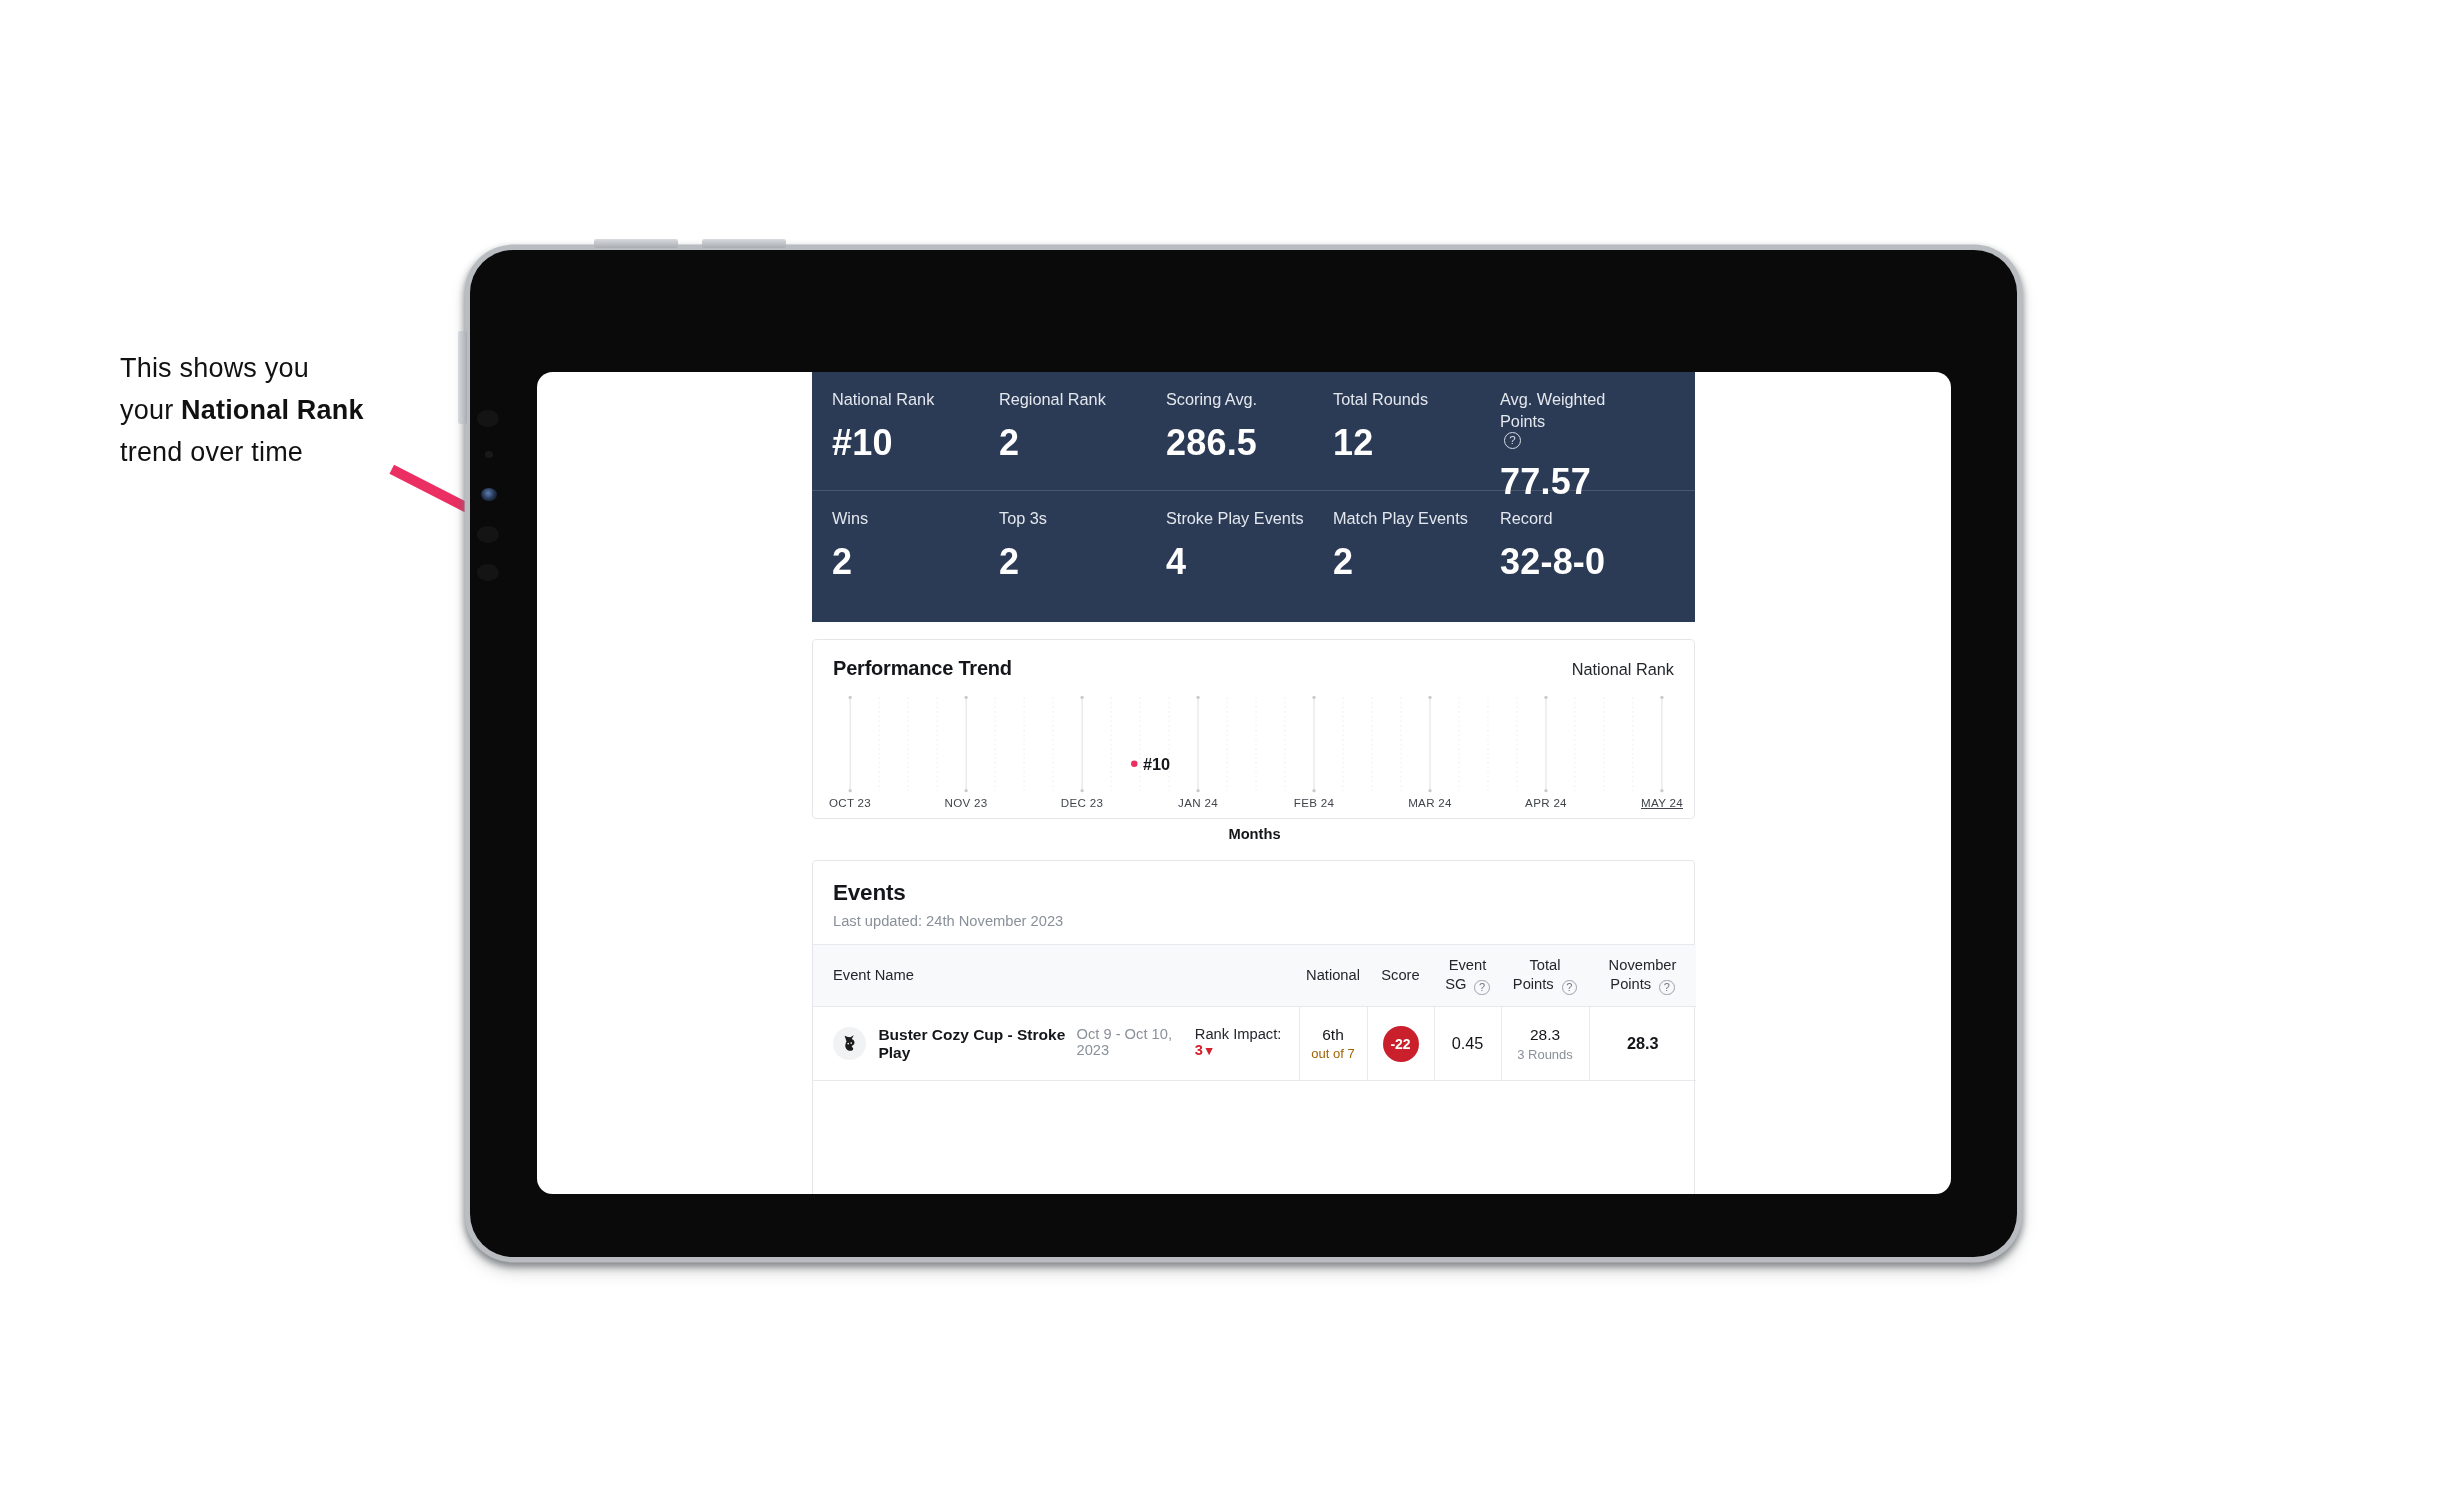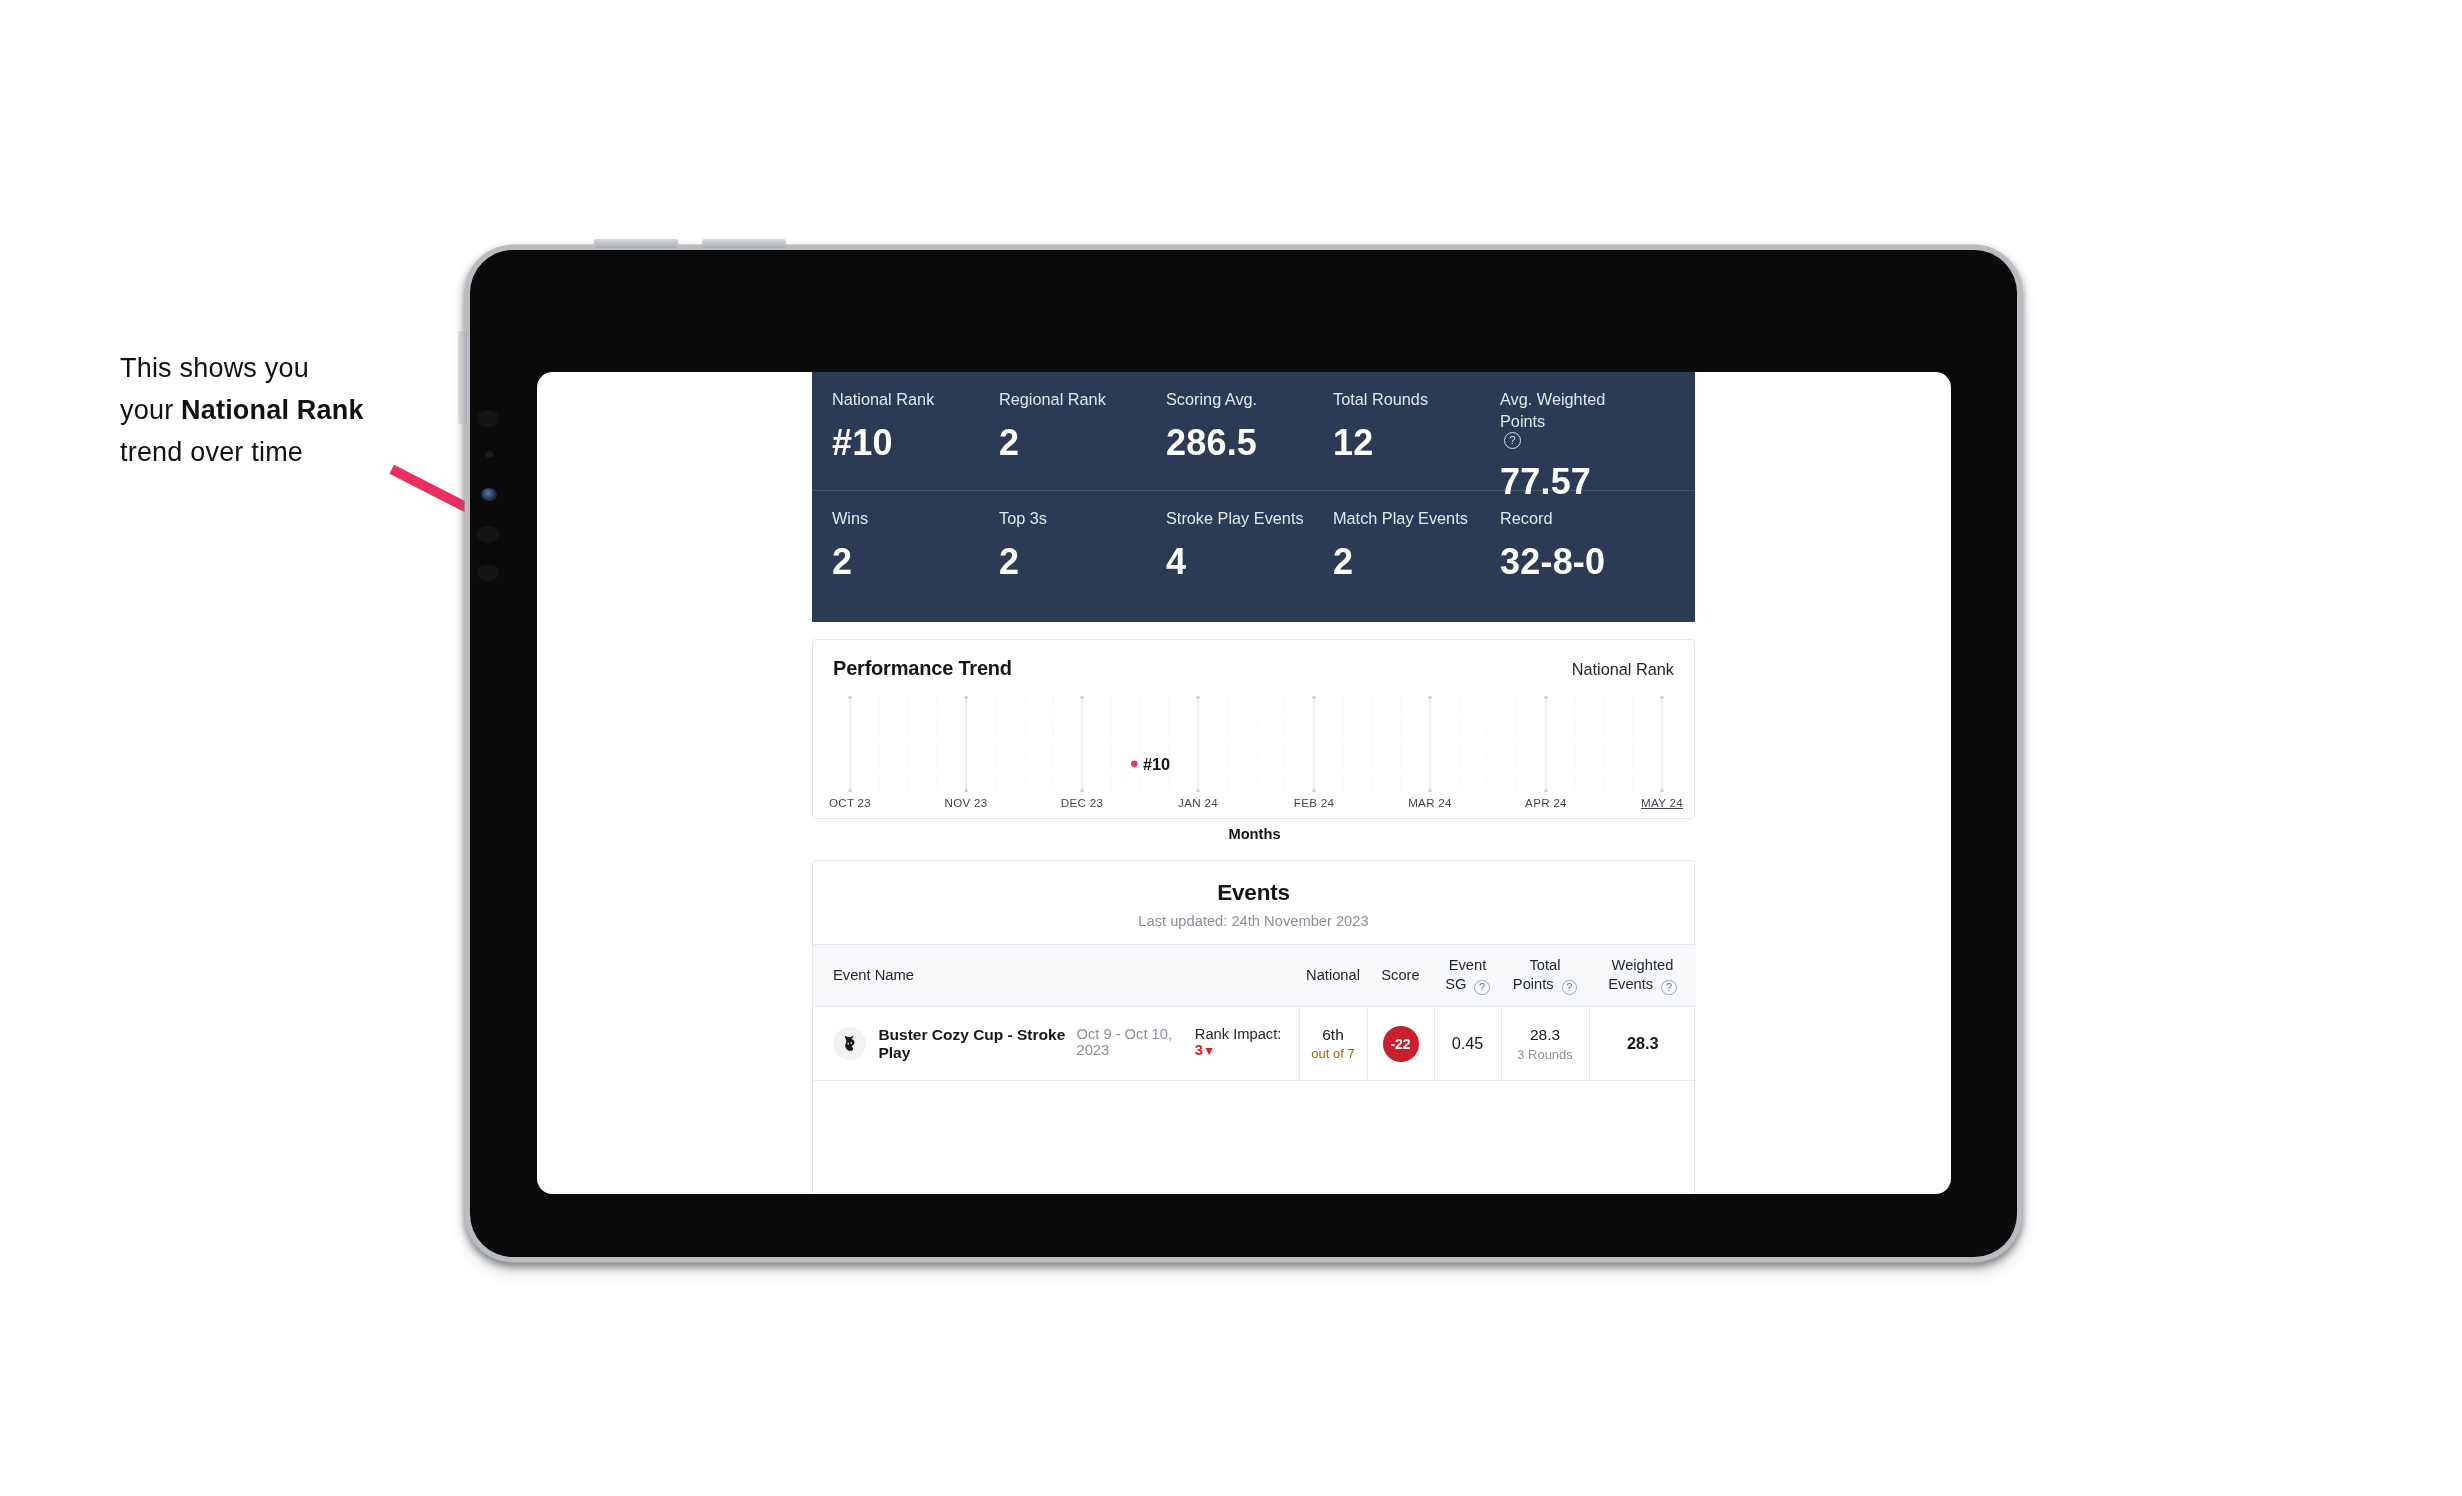--- a/index.html
+++ b/index.html
@@ -89,21 +89,21 @@
   #chart-svg { position:absolute; left:0; top:0; width:883px; height:112px; }
   #tick-row { position:absolute; left:0; top:108px; width:883px; height:20px; }
   .tick { position:absolute; transform:translateX(-50%); font-size:11.6px;
     color:#41454b; letter-spacing:0.3px; white-space:nowrap; }
   #x-axis-title { position:absolute; left:0; top:138px; width:883px; text-align:center;
     font-size:14.7px; font-weight:700; color:#14161a; }
   #point-label { position:absolute; font-size:16.3px; font-weight:700; color:#14161a;
     white-space:nowrap; }
 
   #events-card { top:488px; height:341px; }
-  .events-head { padding:18.6px 20px 15.5px 20px; border-bottom:0.8px solid #e7e9ec;text-align:center; }
+  .events-head { padding:18.6px 20px 15.5px 20px; border-bottom:0.8px solid #e7e9ec; }
   .events-title { font-size:22.5px; font-weight:700; color:#14161a; letter-spacing:-0.2px; }
   .events-sub { font-size:14.7px; color:#8a9099; margin-top:7px; }
 
   table.evt { width:100%; border-collapse:collapse; table-layout:fixed; }
   table.evt thead th { background:#f8f9fa; border-bottom:0.8px solid #e7e9ec;
     font-size:14.7px; font-weight:400; color:#23262b; padding:11px 6.2px;
     vertical-align:middle; line-height:1.28; }
   table.evt thead th.name-h { text-align:left; padding-left:20px; }
   table.evt thead th.c { text-align:center; }
   table.evt tbody td { border-bottom:0.8px solid #e7e9ec; border-right:0.8px solid #e7e9ec;
@@ -317,21 +317,21 @@
                 <col style="width:88px">
                 <col style="width:107px">
             </colgroup>
             <thead>
               <tr>
                 <th class="name-h">Event Name</th>
                 <th class="c">National</th>
                 <th class="c">Score</th>
                 <th class="c"><span>Event SG</span> <span class="qmark dark">?</span></th>
                 <th class="c"><span>Total Points</span> <span class="qmark dark">?</span></th>
-                <th class="c"><span>Weighted Events</span> <span class="qmark dark">?</span></th>
+                <th class="c"><span>November Points</span> <span class="qmark dark">?</span></th>
               </tr>
             </thead>
             <tbody>
               <tr>
                 <td class="namecell">
                   <div class="evt-name-wrap">
                     <span class="evt-logo">
                       <svg width="21" height="21" viewBox="0 0 32 32">
                         <path d="M8.5 4.2 L11.4 12.6 L10.0 16.4 C9.0 19.2 9.6 22.4 11.6 24.6 C13.4 26.6 16.2 27.6 18.8 27.0 C20.4 26.6 21.6 25.4 21.6 24.0 C21.6 22.8 20.8 22.0 20.0 21.2 C19.2 20.4 19.6 19.4 20.6 19.0 C22.2 18.4 23.4 17.0 23.6 15.2 C23.8 13.0 22.6 11.0 20.8 10.0 L19.4 9.2 L22.6 3.6 L17.4 6.4 L13.6 6.0 Z" fill="#1c1c1c"></path>
                         <circle cx="14.0" cy="16.2" r="1.25" fill="#ffffff"></circle>

